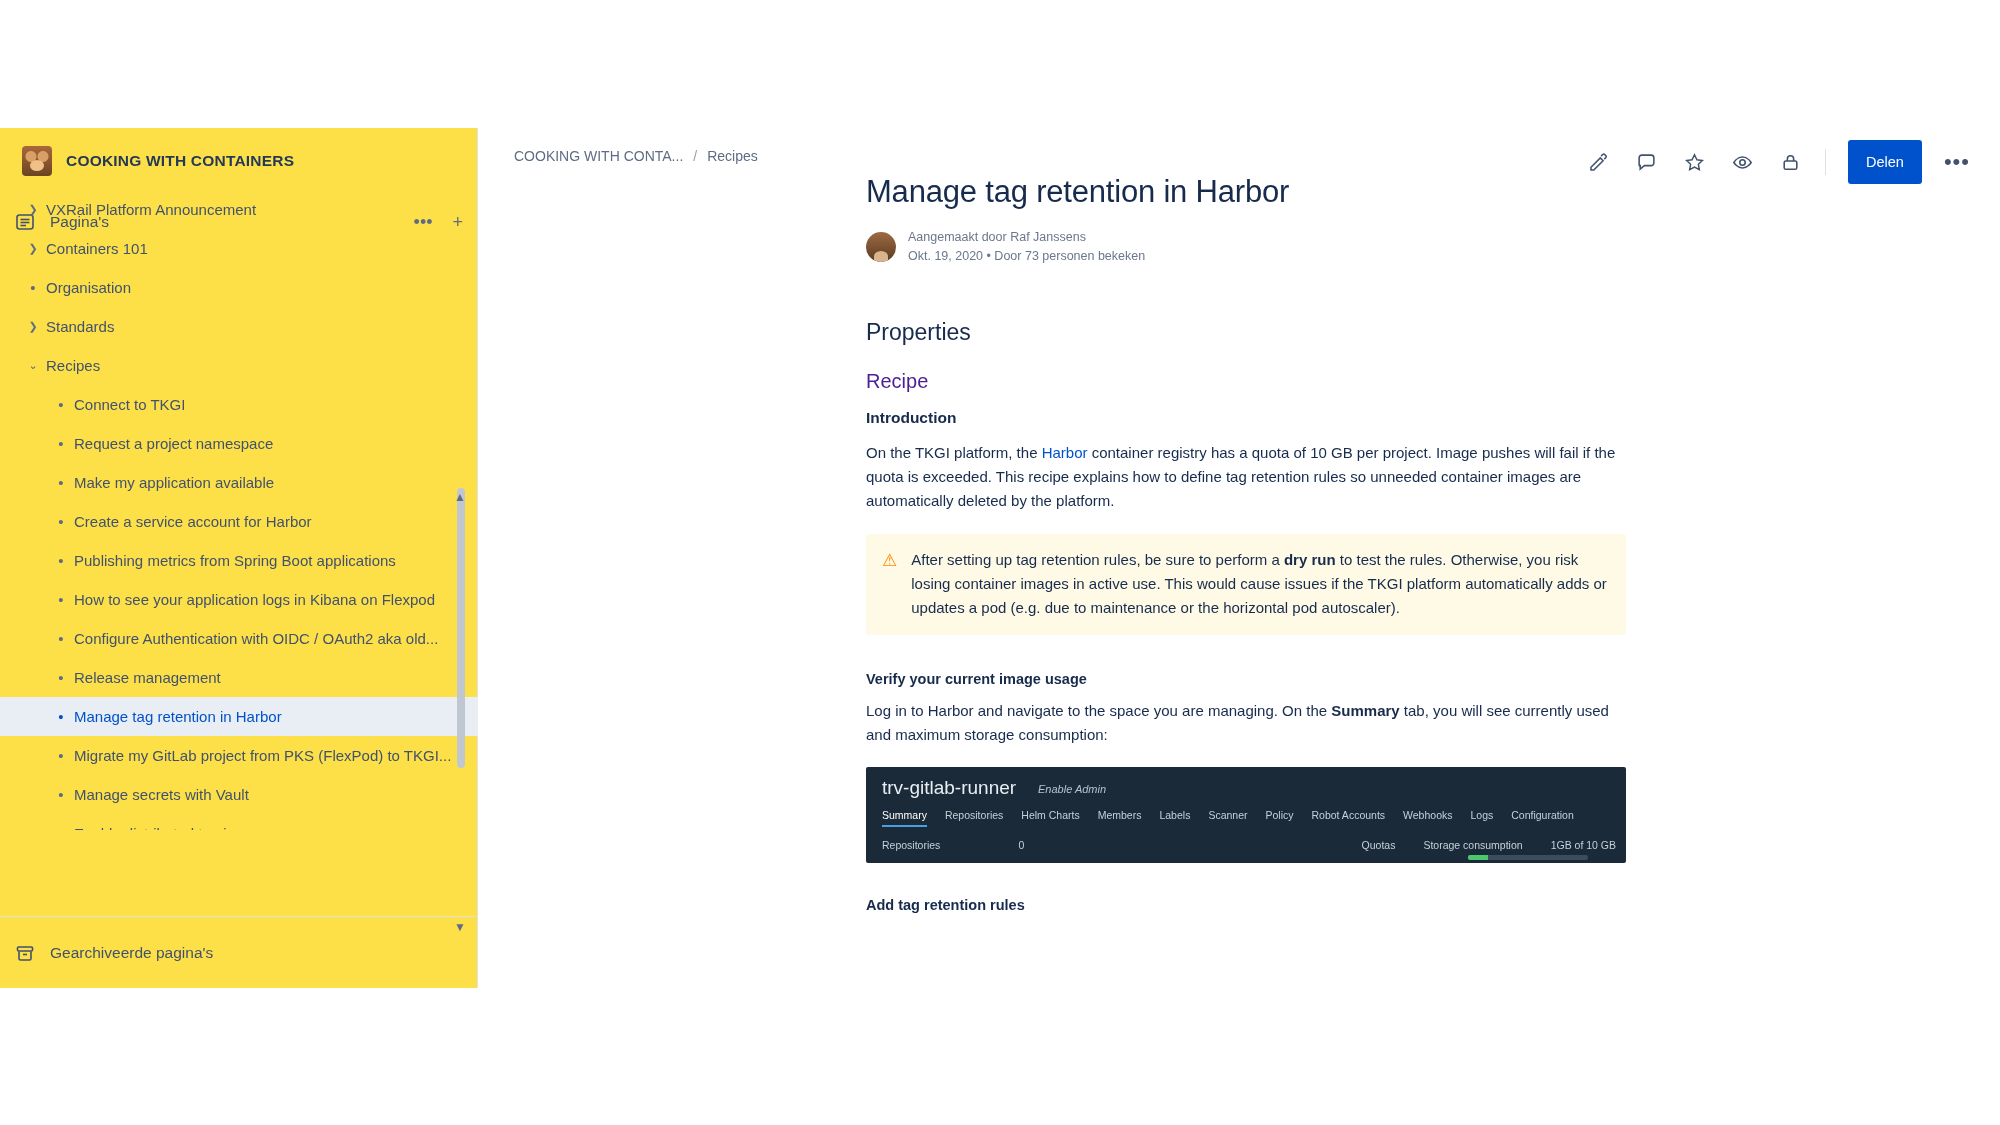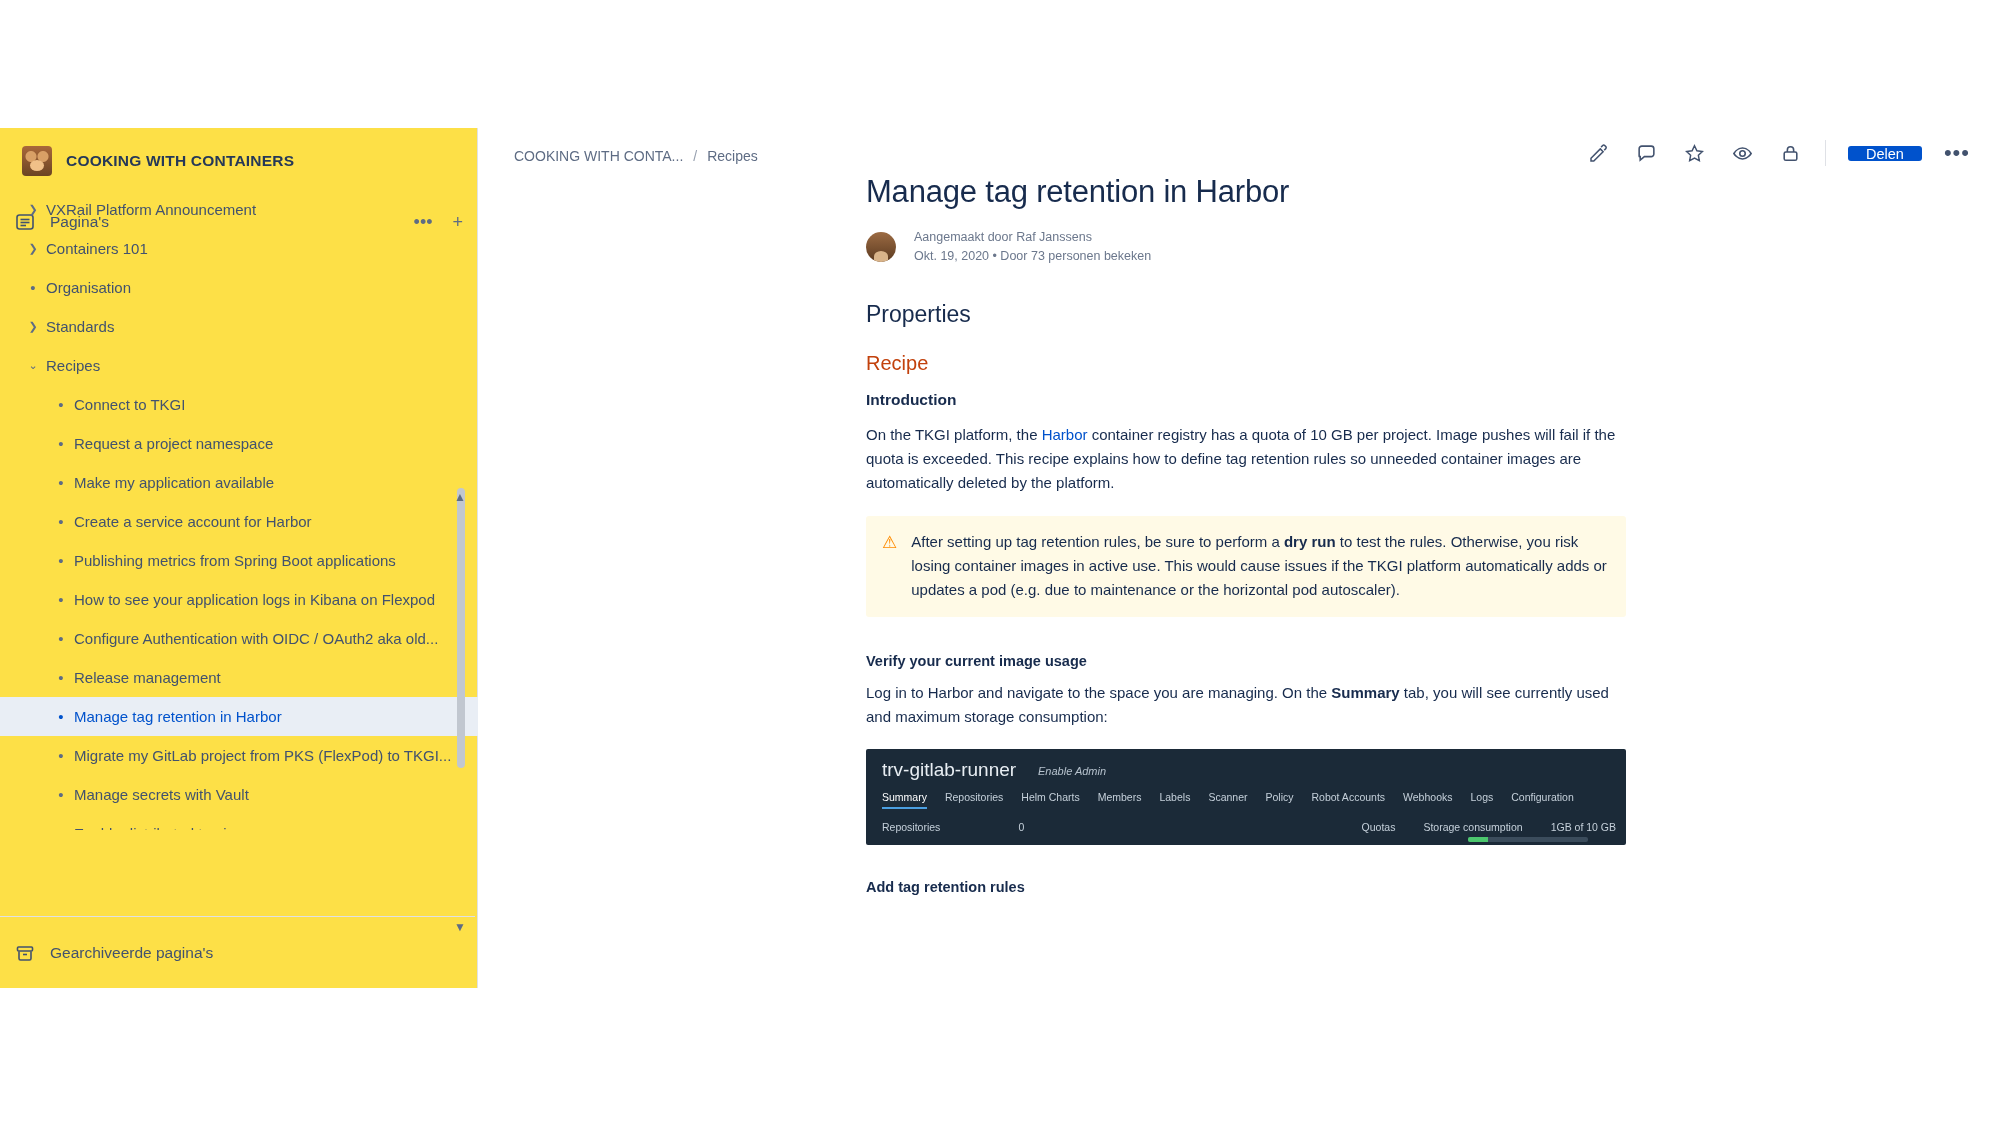--- a/index.html
+++ b/index.html
@@ -232,21 +232,21 @@
   .divider-v {
     width: 1px;
     height: 26px;
     background: #dfe1e6;
   }
   .share-btn {
     background: #0052cc;
     color: #ffffff;
     border: none;
     border-radius: 3px;
-    height: 15px;
+    height: 44px;
     padding: 0 18px;
     font-size: 14.5px;
     font-family: "Liberation Sans", sans-serif;
     cursor: pointer;
   }
   .more-btn {
     font-size: 22px;
     color: #42526e;
     cursor: pointer;
     letter-spacing: 1px;
@@ -262,22 +262,22 @@
   .page-title {
     font-size: 31px;
     color: #172b4d;
     font-weight: normal;
     margin: 0 0 18px 0;
     letter-spacing: -0.2px;
   }
   .byline {
     display: flex;
     align-items: center;
-    gap: 18px;
-    margin-bottom: 34px;
+    gap: 12px;
+    margin-bottom: 52px;
   }
   .byline-avatar {
     width: 30px; height: 30px;
     border-radius: 50%;
     background: #7a5230;
     background-image: linear-gradient(#9c6b43, #5b3a20);
     flex: none;
     position: relative;
     overflow: hidden;
   }
@@ -291,21 +291,21 @@
   }
   .byline-text { font-size: 12.5px; color: #6b778c; line-height: 1.55; }
   .h2 {
     font-size: 23px;
     color: #172b4d;
     font-weight: normal;
     margin: 0 0 24px 0;
   }
   .h3 {
     font-size: 20px;
-    color: #c2410c;
+    color: #4c1d95;
     font-weight: normal;
     margin: 0 0 16px 0;
   }
   .h4 {
     font-size: 15.5px;
     color: #172b4d;
     font-weight: bold;
     margin: 0 0 14px 0;
   }
   .h5 {

